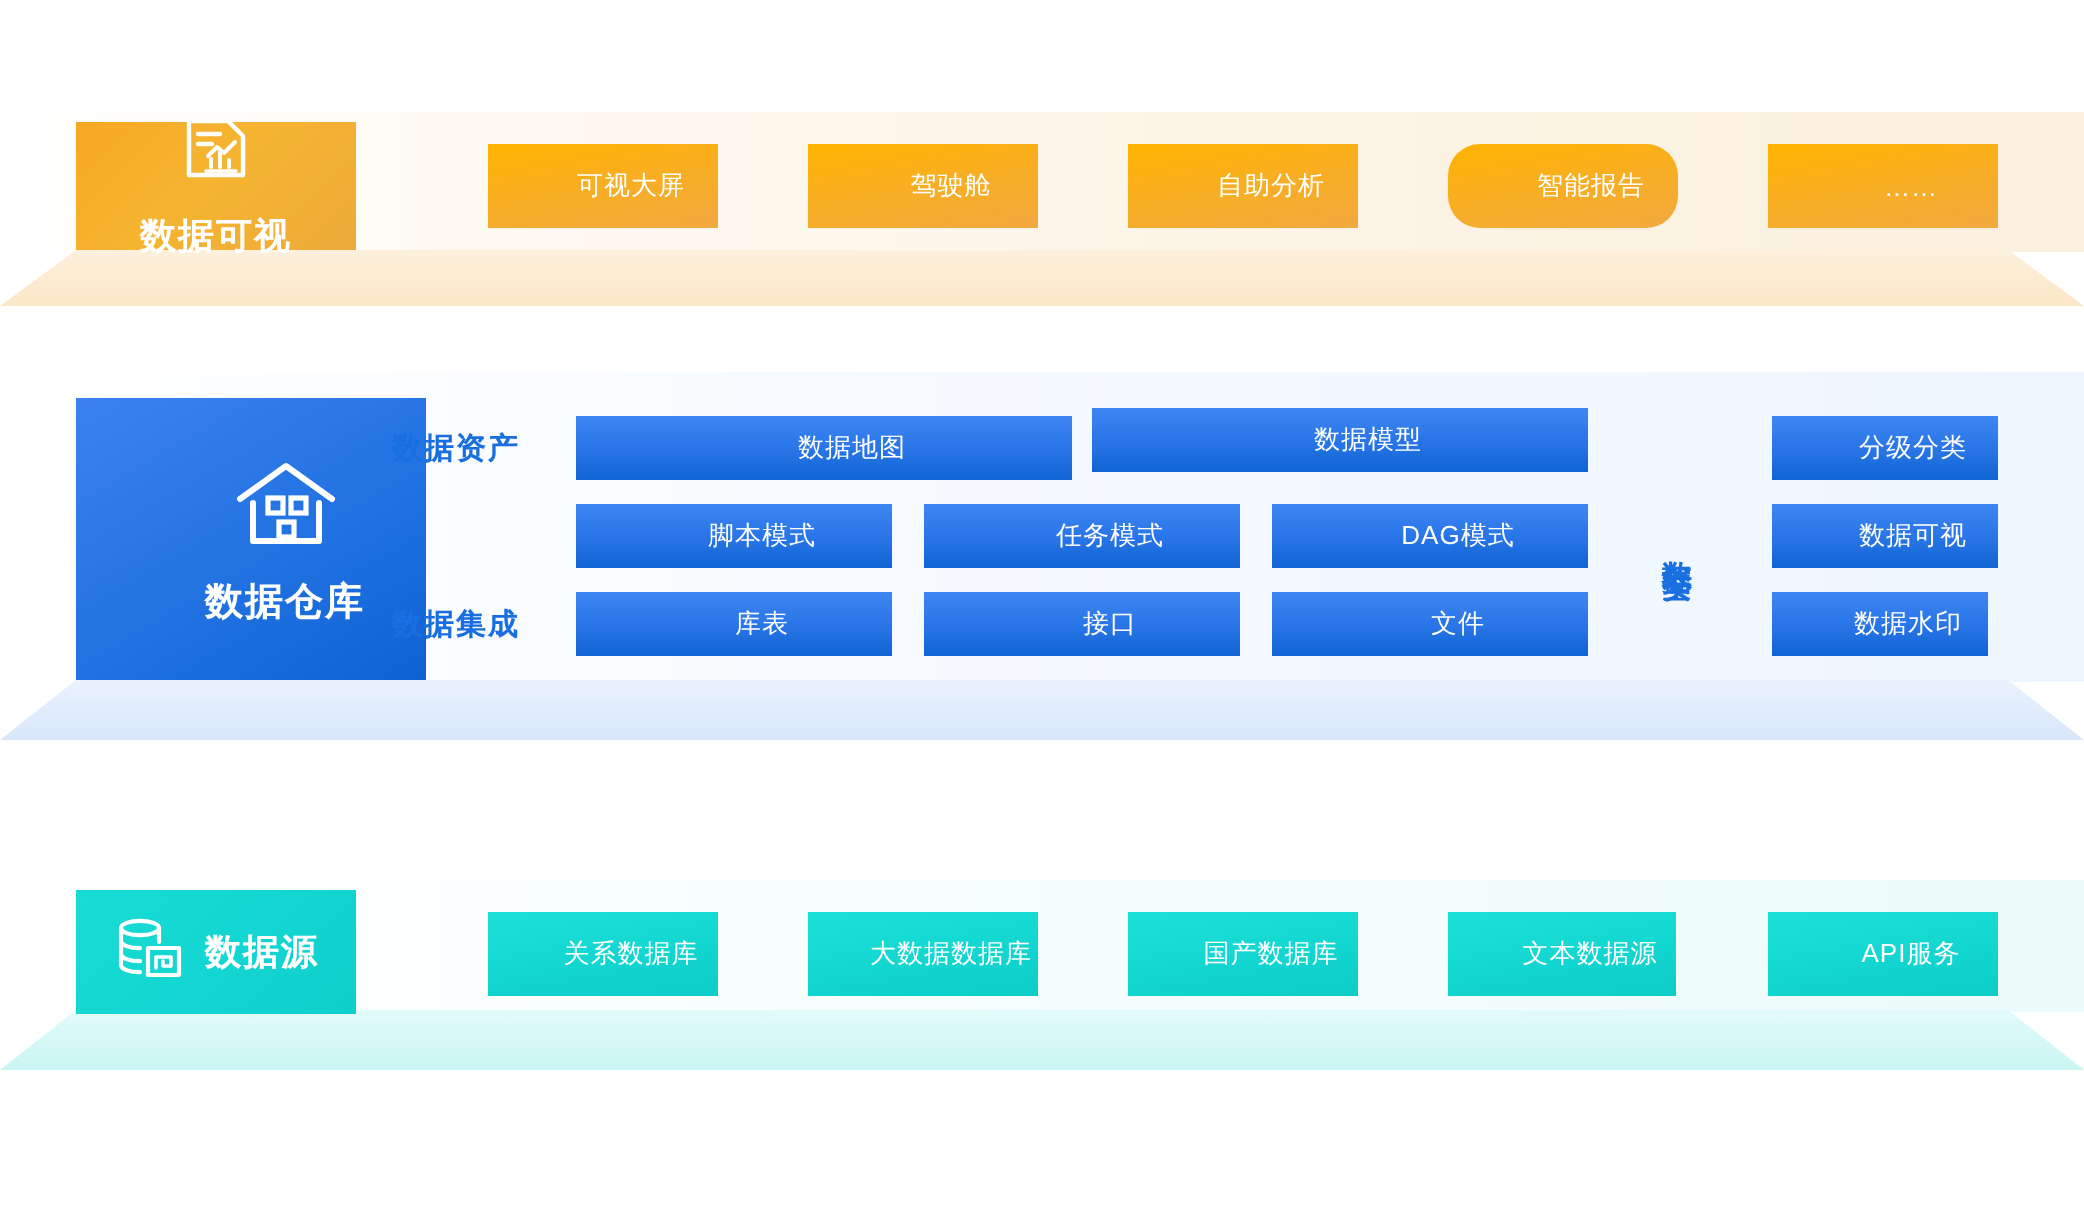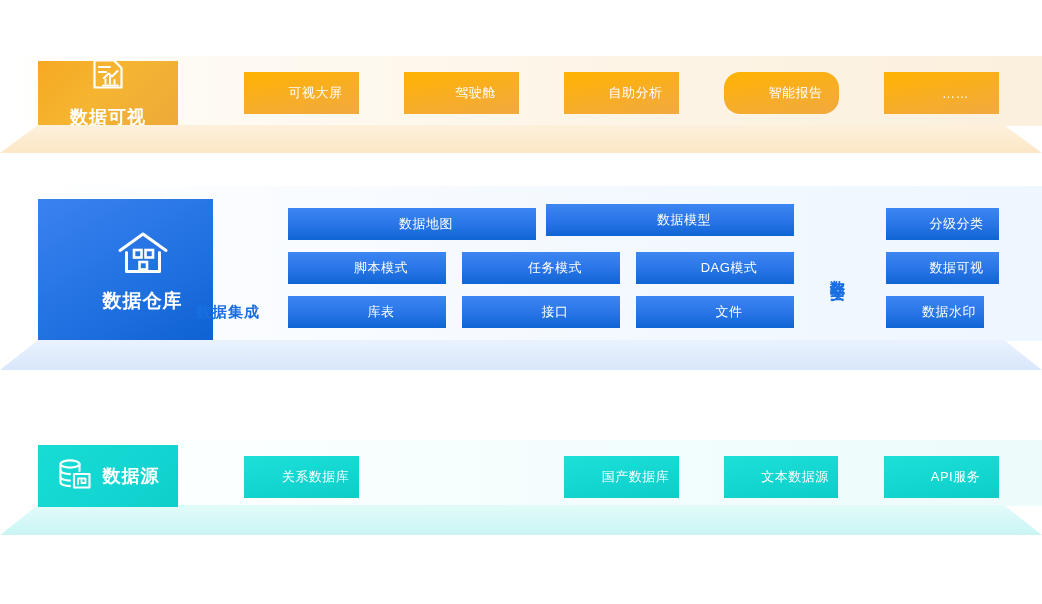--- a/index.html
+++ b/index.html
@@ -134,38 +134,39 @@
         <path d="M3 20.5L26 4L49 20.5" stroke="#ffffff" stroke-width="3" stroke-linecap="round" stroke-linejoin="round"></path>
         <path d="M9.5 22.5V41.5H42.5V22.5" stroke="#ffffff" stroke-width="3" stroke-linecap="round" stroke-linejoin="round"></path>
         <rect x="17" y="20" width="7.5" height="7.5" stroke="#ffffff" stroke-width="2.6"></rect>
         <rect x="28.5" y="20" width="7.5" height="7.5" stroke="#ffffff" stroke-width="2.6"></rect>
         <rect x="22.5" y="32" width="7.5" height="7.5" stroke="#ffffff" stroke-width="2.6"></rect>
       </svg>
     </span>
     <span class="hero-label">数据仓库</span>
   </div>
 
+  <div class="row-label" style="top:208px;">数据资产</div>
   <div class="row-label" style="top:296px;">数据集成</div>
 
   <div class="chip chip-blue" style="left:288px;top:208px;width:248px;">数据地图</div>
   <div class="chip chip-blue" style="left:546px;top:204px;width:248px;">数据模型</div>
 
   <div class="chip chip-blue" style="left:288px;top:252px;width:158px;">脚本模式</div>
   <div class="chip chip-blue" style="left:462px;top:252px;width:158px;">任务模式</div>
   <div class="chip chip-blue" style="left:636px;top:252px;width:158px;">DAG模式</div>
 
   <div class="chip chip-blue" style="left:288px;top:296px;width:158px;">库表</div>
   <div class="chip chip-blue" style="left:462px;top:296px;width:158px;">接口</div>
   <div class="chip chip-blue" style="left:636px;top:296px;width:158px;">文件</div>
 
   <div class="vert-label">数据安全</div>
 
   <div class="chip chip-blue" style="left:886px;top:208px;width:113px;">分级分类</div>
   <div class="chip chip-blue" style="left:886px;top:252px;width:113px;">数据可视</div>
-  <div class="chip chip-blue" style="left:886px;top:296px;width:98px;">数据水印</div>
+  <div class="chip chip-blue" style="left:886px;top:296px;width:108px;">数据水印</div>
 
   <div class="wash wash-ds"></div>
   <div class="slab slab-ds">
     <div class="face"></div>
   </div>
 
   <div class="hero hero-ds">
     <span class="hero-icon">
       <svg width="36" height="34" viewBox="0 0 36 34" fill="none" xmlns="http://www.w3.org/2000/svg">
         <ellipse cx="13" cy="7" rx="9.5" ry="3.6" stroke="#ffffff" stroke-width="2.1"></ellipse>
@@ -174,17 +175,18 @@
         <path d="M3.5 13.5C3.5 15.5 7.7 17.1 13 17.1" stroke="#ffffff" stroke-width="2.1" stroke-linecap="round"></path>
         <path d="M3.5 20C3.5 22 7.7 23.6 13 23.6" stroke="#ffffff" stroke-width="2.1" stroke-linecap="round"></path>
         <rect x="17" y="17" width="15.5" height="13.5" stroke="#ffffff" stroke-width="2.1" stroke-linejoin="round"></rect>
         <path d="M21 27V21.5H28.5V26H24.5V23.5" stroke="#ffffff" stroke-width="1.8" stroke-linejoin="round" stroke-linecap="round"></path>
       </svg>
     </span>
     <span class="hero-label">数据源</span>
   </div>
 
   <div class="chip chip-teal" style="left:244px;top:456px;width:115px;">关系数据库</div>
+  <div class="chip chip-teal" style="left:404px;top:456px;width:115px;">大数据数据库</div>
   <div class="chip chip-teal" style="left:564px;top:456px;width:115px;">国产数据库</div>
   <div class="chip chip-teal" style="left:724px;top:456px;width:114px;">文本数据源</div>
   <div class="chip chip-teal" style="left:884px;top:456px;width:115px;">API服务</div>
 
 </div>
 
 </body></html>

